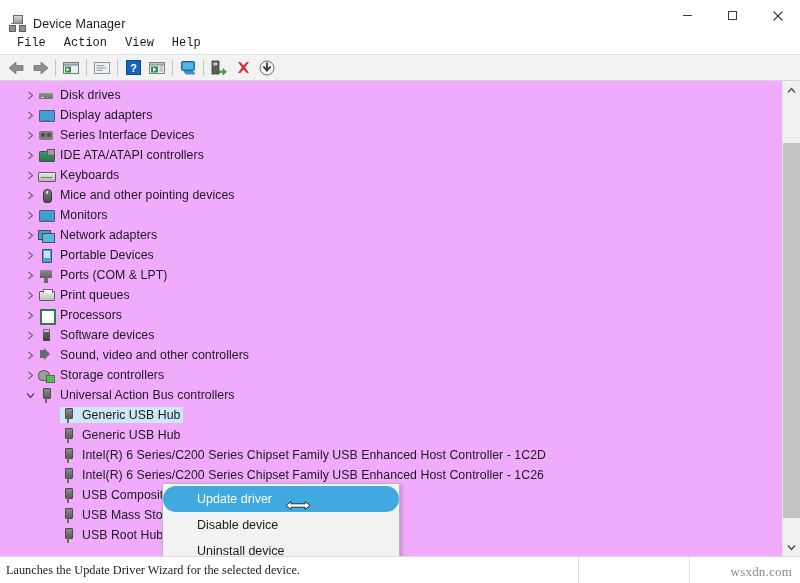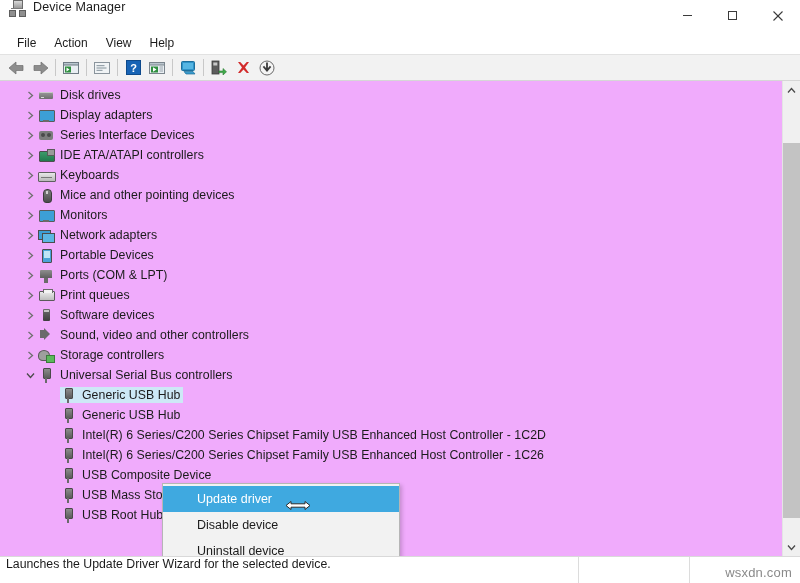--- a/index.html
+++ b/index.html
@@ -17,21 +17,21 @@
   #app {
     position: absolute; inset: 0;
     background: #ffffff;
     display: flex; flex-direction: column;
   }
 
   
   .titlebar {
     height: 31px; min-height: 31px;
     background: #ffffff;
-    display: flex; align-items: flex-start;
+    display: flex; align-items: flex-end;
     position: relative;
   }
   .title-icon {
     width: 16px; height: 16px;
     margin-left: 9px; margin-right: 8px;
     position: relative;
   }
   .title-text {
     font-size: 12.5px;
     color: #1b1b1b;
@@ -47,20 +47,21 @@
     color: #3b3b3b;
   }
   .wc svg { display:block; }
 
   
   .menubar {
     height: 23px; min-height: 23px;
     display: flex; align-items: center;
     padding-left: 8px;
     background: #ffffff;
+    font-family: Liberation Mono, monospace;
   }
   .menu-item {
     padding: 2px 9px;
     font-size: 12px;
     color: #1b1b1b;
   }
 
   
   .toolbar {
     height: 25px; min-height: 25px;
@@ -142,23 +143,24 @@
   .sb-track { flex: 1 1 auto; position: relative; background:#f0f0f0; }
   .sb-thumb {
     position: absolute; left: 0; right: 0;
     top: 44px; height: 375px;
     background: #c3c3c3;
   }
 
   
   .statusbar {
     height: 26px; min-height: 26px;
-    display: flex; 
+    display: flex; align-items: center;
     background: #ffffff;
     position: relative;
+    font-family: Liberation Serif, serif;
   }
   .status-text {
     padding-left: 6px;
     font-size: 12.3px;
     color: #1b1b1b;
   }
   .status-cells {
     position: absolute; right: 0; top: 0; bottom: 0;
     display: flex; align-items: stretch;
   }
@@ -189,20 +191,21 @@
     height: 26px;
     display: flex; align-items: center;
     padding-left: 34px;
     font-size: 12.5px;
     color: #1b1b1b;
     position: relative;
   }
   .ctx-item.highlight {
     background: #3fa9e0;
     color: #ffffff;
+    border-radius: 13px;
   }
   .cursor-resize {
     position: absolute;
     left: 285px; top: 418px;
     z-index: 60;
   }
 
   
   .i-disk { position:absolute; left:1px; top:5px; width:14px; height:7px;
             background: linear-gradient(#9a9a9a,#6e6e6e); border-radius:1px;
@@ -535,20 +538,31 @@
           <svg width="9" height="9" viewBox="0 0 9 9">
               <path d="M2.5 1 L6.5 4.5 L2.5 8" fill="none" stroke="#6f6f6f" stroke-width="1.3"></path>
             </svg>
         </div>
         <div class="ico">
             <div class="i-printer"></div>
           </div>
         <div class="lbl">Print queues</div>
       </div>
 
+      <div class="row">
+        <div class="chev">
+          <svg width="9" height="9" viewBox="0 0 9 9">
+              <path d="M2.5 1 L6.5 4.5 L2.5 8" fill="none" stroke="#6f6f6f" stroke-width="1.3"></path>
+            </svg>
+        </div>
+        <div class="ico">
+            <div class="i-cpu"></div>
+          </div>
+        <div class="lbl">Processors</div>
+      </div>
 
       <div class="row">
         <div class="chev">
           <svg width="9" height="9" viewBox="0 0 9 9">
               <path d="M2.5 1 L6.5 4.5 L2.5 8" fill="none" stroke="#6f6f6f" stroke-width="1.3"></path>
             </svg>
         </div>
         <div class="ico">
             <div class="i-sw"></div>
           </div>
@@ -583,21 +597,21 @@
 
       <div class="row">
         <div class="chev">
           <svg width="9" height="9" viewBox="0 0 9 9">
               <path d="M1 2.5 L4.5 6.5 L8 2.5" fill="none" stroke="#4a4a4a" stroke-width="1.3"></path>
             </svg>
         </div>
         <div class="ico">
             <div class="i-usb"></div>
           </div>
-        <div class="lbl">Universal Serial Bus controllers</div>
+        <div class="lbl">Universal Action Bus controllers</div>
       </div>
 
       <div class="row child selected">
         <div class="selwrap">
           <div class="ico">
               <div class="i-usb"></div>
             </div>
           <div class="lbl">Generic USB Hub</div>
         </div>
       </div>

